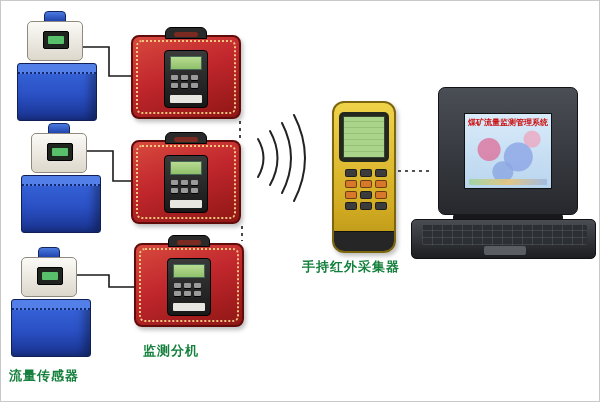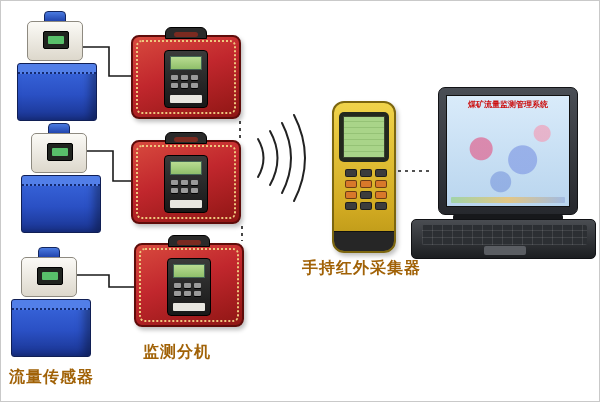--- a/index.html
+++ b/index.html
@@ -54,21 +54,21 @@
   .h-keys  { position:absolute; left:8px; top:66px; width:48px; display:flex; flex-wrap:wrap; gap:3px; justify-content:center; }
   .hkey    { width:12px; height:8px; border-radius:2px; border:1px solid rgba(0,0,0,.5); }
   .hkey.dark   { background:#3c3c3c; }
   .hkey.orange { background:#d8782a; }
   .h-grip  { position:absolute; left:0; bottom:0; width:100%; height:20px;
             background:#262626; border-radius:0 0 10px 10px; border-top:1px solid #111; }
 
   
   .laptop   { position:absolute; left:410px; top:86px; width:185px; height:172px; }
   .lap-screen{ position:absolute; left:27px; top:0; width:140px; height:128px;
-            background:linear-gradient(#4a4e55,#26282d); border-radius:7px; padding:7px; border:1px solid #121316; }
+            background:linear-gradient(#4a4e55,#26282d); border-radius:7px; padding:25px; border:1px solid #121316; }
   .lap-display{ position:relative; width:100%; height:100%; overflow:hidden; border:1px solid #111;
             background:
               radial-gradient(circle at 28% 48%, rgba(222,108,150,.75) 0 11px, transparent 12px),
               radial-gradient(circle at 62% 58%, rgba(140,165,230,.8) 0 14px, transparent 15px),
               radial-gradient(circle at 78% 34%, rgba(240,160,185,.7) 0 8px, transparent 9px),
               radial-gradient(circle at 44% 78%, rgba(120,150,220,.6) 0 10px, transparent 11px),
               linear-gradient(#d9ebfa,#b9d5ee); }
   .scr-title{ position:absolute; left:0; top:3px; width:100%; text-align:center;
             color:#cc1111; font-size:8px; font-weight:bold; white-space:nowrap; overflow:hidden; }
   .scr-bar  { position:absolute; left:4px; bottom:3px; width:calc(100% - 8px); height:6px;
@@ -76,21 +76,21 @@
   .lap-hinge{ position:absolute; left:42px; top:127px; width:110px; height:7px; background:#17181b; border-radius:3px; }
   .lap-base { position:absolute; left:0; top:132px; width:185px; height:40px;
             background:linear-gradient(#4a4d52,#1c1e21); border-radius:5px; border:1px solid #101114; }
   .kbd      { position:absolute; left:10px; top:5px; width:165px; height:20px; background-color:#2c2f33;
             background-image:repeating-linear-gradient(90deg, rgba(255,255,255,.10) 0 1px, transparent 1px 10px),
                              repeating-linear-gradient(0deg, rgba(255,255,255,.10) 0 1px, transparent 1px 7px);
             border-radius:2px; }
   .tpad     { position:absolute; left:72px; bottom:3px; width:42px; height:9px; background:#5a5d62; border-radius:2px; }
 
   
-  .lbl { position:absolute; color:#a16207; font-weight:bold; font-size:16px; letter-spacing:1px; }
+  .lbl { position:absolute; color:#15803d; font-weight:bold; font-size:13px; letter-spacing:1px; }
 </style>
 </head>
 <body>
 
 <div class="stage">
 
   <svg class="wires" viewBox="0 0 600 402">
 
     <path d="M 82 46 L 108 46 L 108 75 L 130 75" fill="none" stroke="#1a1a1a" stroke-width="1.6"></path>
     <path d="M 86 150 L 112 150 L 112 180 L 130 180" fill="none" stroke="#1a1a1a" stroke-width="1.6"></path>

